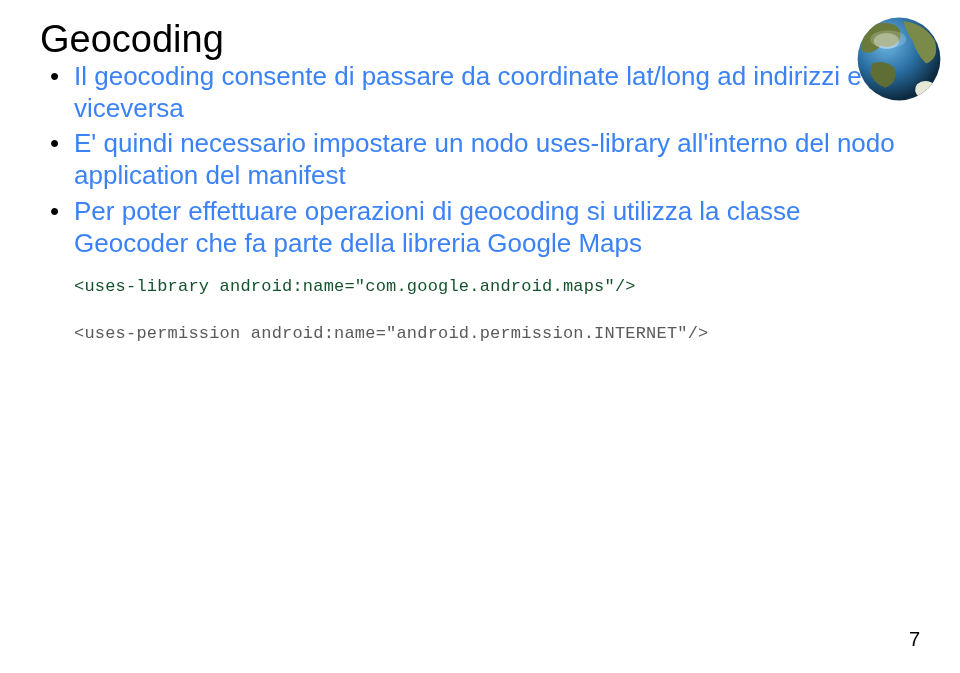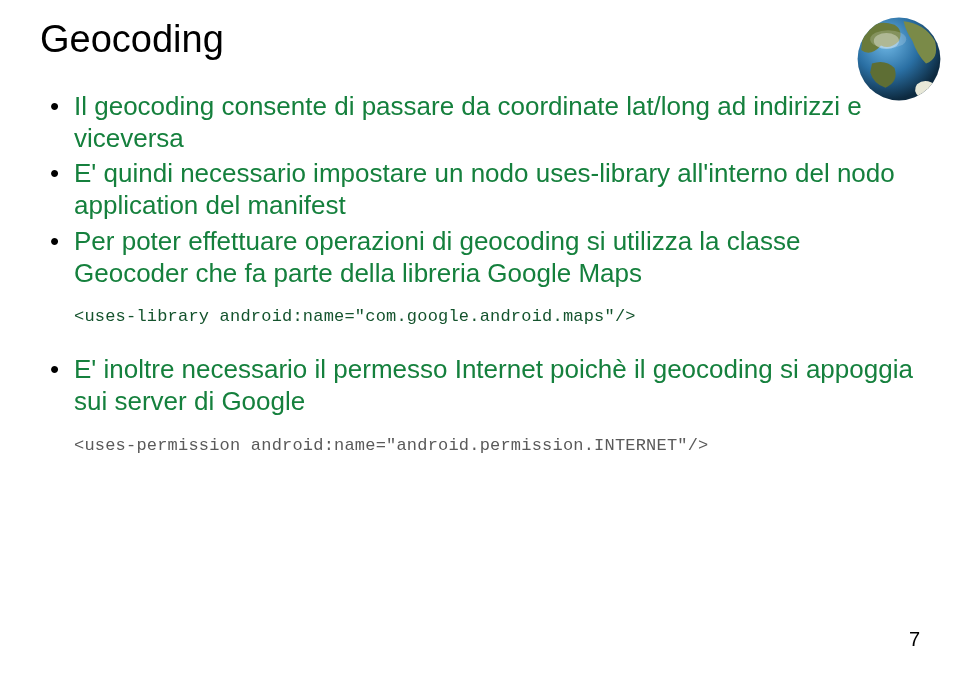--- a/index.html
+++ b/index.html
@@ -14,39 +14,38 @@
   .slide {
     width: 960px;
     height: 673px;
     padding: 18px 40px 0 40px;
     position: relative;
   }
   .title {
     font-size: 38px;
     font-weight: 400;
     color: #000;
-    margin-bottom: 30px;
   }
   .globe {
     position: absolute;
     top: 14px;
     right: 16px;
     width: 90px;
     height: 90px;
   }
   ul.bullets {
     list-style: none;
     padding-left: 0;
   }
   ul.bullets > li {
     position: relative;
     padding-left: 34px;
     font-size: 26px;
     line-height: 1.22;
-    color: #15803d;
+    color: #3b82f6;
     margin-bottom: 4px;
   }
   ul.bullets > li::before {
     content: "•";
     position: absolute;
     left: 10px;
     top: 0;
     font-size: 26px;
     color: #000;
   }
@@ -102,20 +101,17 @@
   <h1 class="title">Geocoding</h1>
 
   <ul class="bullets">
     <li>Il geocoding consente di passare da coordinate lat/long ad indirizzi e viceversa</li>
     <li>E' quindi necessario impostare un nodo uses-library all'interno del nodo application del manifest</li>
     <li>Per poter effettuare operazioni di geocoding si utilizza la classe Geocoder che fa parte della libreria Google Maps</li>
   </ul>
 
   <div class="code-line">&lt;uses-library android:name="com.google.android.maps"/&gt;</div>
 
-  <ul class="bullets">
-    <li>E' inoltre necessario il permesso Internet poichè il geocoding si appoggia sui server di Google</li>
-  </ul>
 
   <div class="code-line-2">&lt;uses-permission android:name="android.permission.INTERNET"/&gt;</div>
 
   <div class="page-num">7</div>
 </div>
 
 </body></html>

